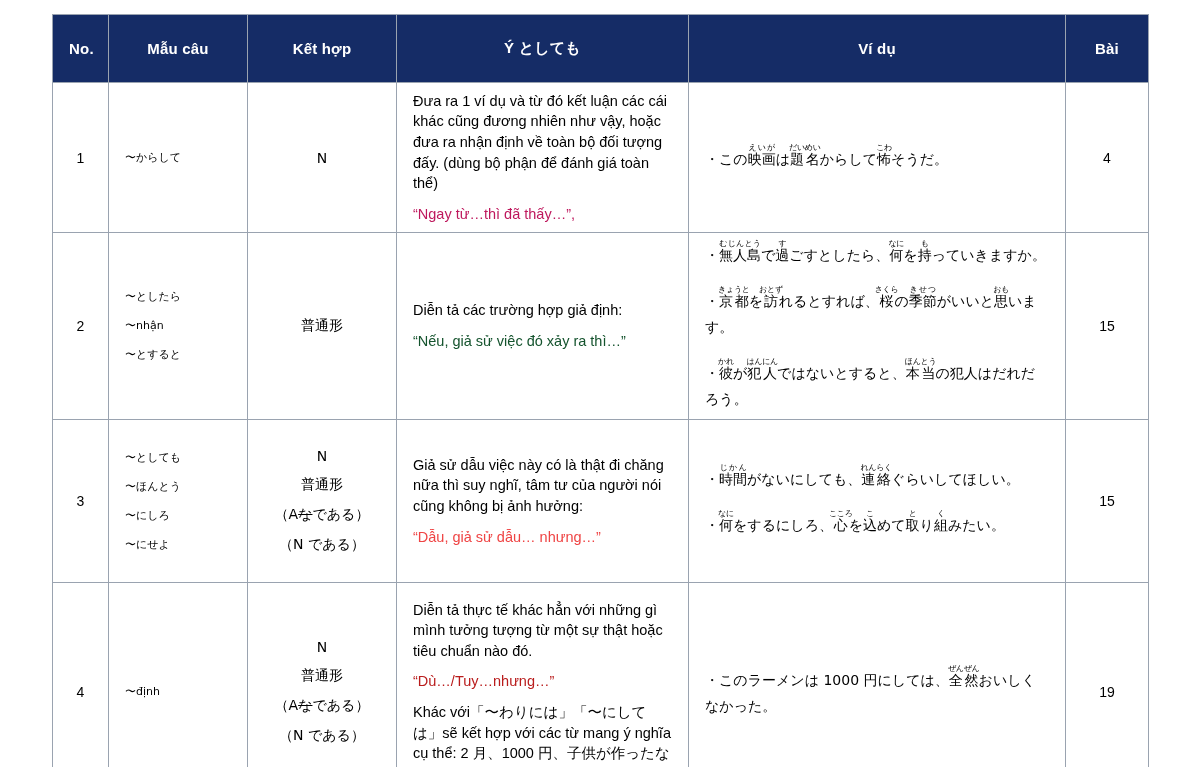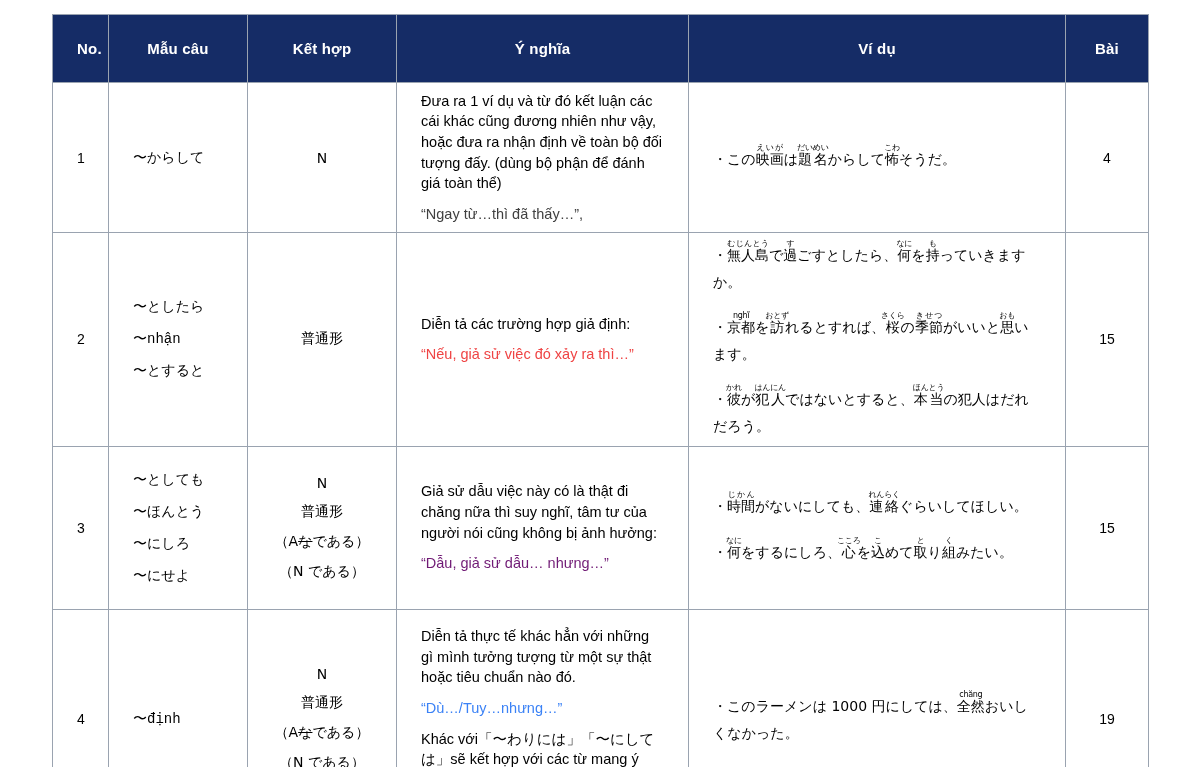--- a/index.html
+++ b/index.html
@@ -26,21 +26,21 @@
     top: 14px;
     width: 1096px;
     border-collapse: collapse;
     table-layout: fixed;
     background: #ffffff;
   }
   table.grammar-table td,
   table.grammar-table th {
     border: 1px solid #9aa3b0;
     vertical-align: middle;
-    padding: 6px 24px;
+    padding: 6px 16px;
     box-sizing: border-box;
   }
   thead th {
     background: #152C66;
     color: #ffffff;
     font-size: 15px;
     font-weight: bold;
     text-align: center;
     height: 68px;
     border-color: #152C66;
@@ -53,23 +53,22 @@
   col.c-mean  { width: 292px; }
   col.c-ex    { width: 377px; }
   col.c-les   { width: 83px; }
 
   td.no-cell, td.lesson-cell {
     text-align: center;
     font-size: 14px;
   }
   td.pattern-cell {
     text-align: left;
-    font-size: 14px;
+    font-size: 11px;
     padding-left: 12px;
-    font-family: Liberation Mono, monospace;
   }
   td.combine-cell {
     text-align: center;
     font-size: 14px;
   }
   td.meaning-cell {
     text-align: left;
     font-size: 14.5px;
     line-height: 1.42;
     vertical-align: top;
@@ -117,104 +116,104 @@
         <col class="c-comb">
       <col class="c-mean">
         <col class="c-ex">
         <col class="c-les">
     </colgroup>
     <thead>
       <tr>
         <th>No.</th>
         <th>Mẫu câu</th>
         <th>Kết hợp</th>
-        <th>Ý nghĩa</th>
+        <th>Ý としても</th>
         <th>Ví dụ</th>
         <th>Bài</th>
       </tr>
     </thead>
     <tbody id="table-body">
         <tr style="height: 150px;">
           <td class="no-cell">1</td>
           <td class="pattern-cell jp">
             <div class="pattern-line">〜からして</div>
           </td>
           <td class="combine-cell jp">
             <div class="combine-line">N</div>
           </td>
           <td class="meaning-cell">
             <div class="meaning-para">Đưa ra 1 ví dụ và từ đó kết luận các cái khác cũng đương nhiên như vậy, hoặc đưa ra nhận định về toàn bộ đối tượng đấy. (dùng bộ phận để đánh giá toàn thể)</div>
-            <div class="meaning-quote" style="color: #404040;">“Ngay từ…thì đã thấy…”,</div>
+            <div class="meaning-quote" style="color: #be185d;">“Ngay từ…thì đã thấy…”,</div>
           </td>
           <td class="example-cell jp">
             <div class="example-line">・この<ruby>映画<rt>えいが</rt></ruby>は<ruby>題名<rt>だいめい</rt></ruby>からして<ruby>怖<rt>こわ</rt></ruby>そうだ。</div>
           </td>
           <td class="lesson-cell">4</td>
         </tr>
         <tr style="height: 143px;">
           <td class="no-cell">2</td>
           <td class="pattern-cell jp">
             <div class="pattern-line">〜としたら</div>
             <div class="pattern-line">〜nhận</div>
             <div class="pattern-line">〜とすると</div>
           </td>
           <td class="combine-cell jp">
             <div class="combine-line">普通形</div>
           </td>
           <td class="meaning-cell">
             <div class="meaning-para">Diễn tả các trường hợp giả định:</div>
-            <div class="meaning-quote" style="color: #ef4444;">“Nếu, giả sử việc đó xảy ra thì…”</div>
+            <div class="meaning-quote" style="color: #14532d;">“Nếu, giả sử việc đó xảy ra thì…”</div>
           </td>
           <td class="example-cell jp">
             <div class="example-line">・<ruby>無人島<rt>むじんとう</rt></ruby>で<ruby>過<rt>す</rt></ruby>ごすとしたら、<ruby>何<rt>なに</rt></ruby>を<ruby>持<rt>も</rt></ruby>っていきますか。</div>
-            <div class="example-line">・<ruby>京都<rt>nghĩ</rt></ruby>を<ruby>訪<rt>おとず</rt></ruby>れるとすれば、<ruby>桜<rt>さくら</rt></ruby>の<ruby>季節<rt>きせつ</rt></ruby>がいいと<ruby>思<rt>おも</rt></ruby>います。</div>
+            <div class="example-line">・<ruby>京都<rt>きょうと</rt></ruby>を<ruby>訪<rt>おとず</rt></ruby>れるとすれば、<ruby>桜<rt>さくら</rt></ruby>の<ruby>季節<rt>きせつ</rt></ruby>がいいと<ruby>思<rt>おも</rt></ruby>います。</div>
             <div class="example-line">・<ruby>彼<rt>かれ</rt></ruby>が<ruby>犯人<rt>はんにん</rt></ruby>ではないとすると、<ruby>本当<rt>ほんとう</rt></ruby>の犯人はだれだろう。</div>
           </td>
           <td class="lesson-cell">15</td>
         </tr>
         <tr style="height: 163px;">
           <td class="no-cell">3</td>
           <td class="pattern-cell jp">
             <div class="pattern-line">〜としても</div>
             <div class="pattern-line">〜ほんとう</div>
             <div class="pattern-line">〜にしろ</div>
             <div class="pattern-line">〜にせよ</div>
           </td>
           <td class="combine-cell jp">
             <div class="combine-line">N</div>
             <div class="combine-line">普通形</div>
             <div class="combine-line">（A<span class="strike">な</span>である）</div>
             <div class="combine-line">（N である）</div>
           </td>
           <td class="meaning-cell">
             <div class="meaning-para">Giả sử dẫu việc này có là thật đi chăng nữa thì suy nghĩ, tâm tư của người nói cũng không bị ảnh hưởng:</div>
-            <div class="meaning-quote" style="color: #701a75;">“Dẫu, giả sử dẫu… nhưng…”</div>
+            <div class="meaning-quote" style="color: #ef4444;">“Dẫu, giả sử dẫu… nhưng…”</div>
           </td>
           <td class="example-cell jp">
             <div class="example-line">・<ruby>時間<rt>じかん</rt></ruby>がないにしても、<ruby>連絡<rt>れんらく</rt></ruby>ぐらいしてほしい。</div>
             <div class="example-line">・<ruby>何<rt>なに</rt></ruby>をするにしろ、<ruby>心<rt>こころ</rt></ruby>を<ruby>込<rt>こ</rt></ruby>めて<ruby>取<rt>と</rt></ruby>り<ruby>組<rt>く</rt></ruby>みたい。</div>
           </td>
           <td class="lesson-cell">15</td>
         </tr>
         <tr style="height: 219px;">
           <td class="no-cell">4</td>
           <td class="pattern-cell jp">
             <div class="pattern-line">〜định</div>
           </td>
           <td class="combine-cell jp">
             <div class="combine-line">N</div>
             <div class="combine-line">普通形</div>
             <div class="combine-line">（A<span class="strike">な</span>である）</div>
             <div class="combine-line">（N である）</div>
           </td>
           <td class="meaning-cell">
             <div class="meaning-para">Diễn tả thực tế khác hẳn với những gì mình tưởng tượng từ một sự thật hoặc tiêu chuẩn nào đó.</div>
-            <div class="meaning-quote" style="color: #3b82f6;">“Dù…/Tuy…nhưng…”</div>
+            <div class="meaning-quote" style="color: #b91c1c;">“Dù…/Tuy…nhưng…”</div>
             <div class="meaning-para">Khác với「〜わりには」「〜にしては」sẽ kết hợp với các từ mang ý nghĩa cụ thể: 2 月、1000 円、子供が作ったなど</div>
           </td>
           <td class="example-cell jp">
-            <div class="example-line">・このラーメンは 1000 円にしては、<ruby>全然<rt>chăng</rt></ruby>おいしくなかった。</div>
+            <div class="example-line">・このラーメンは 1000 円にしては、<ruby>全然<rt>ぜんぜん</rt></ruby>おいしくなかった。</div>
           </td>
           <td class="lesson-cell">19</td>
         </tr>
       </tbody>
   </table>
 </div>
 
 </body></html>

